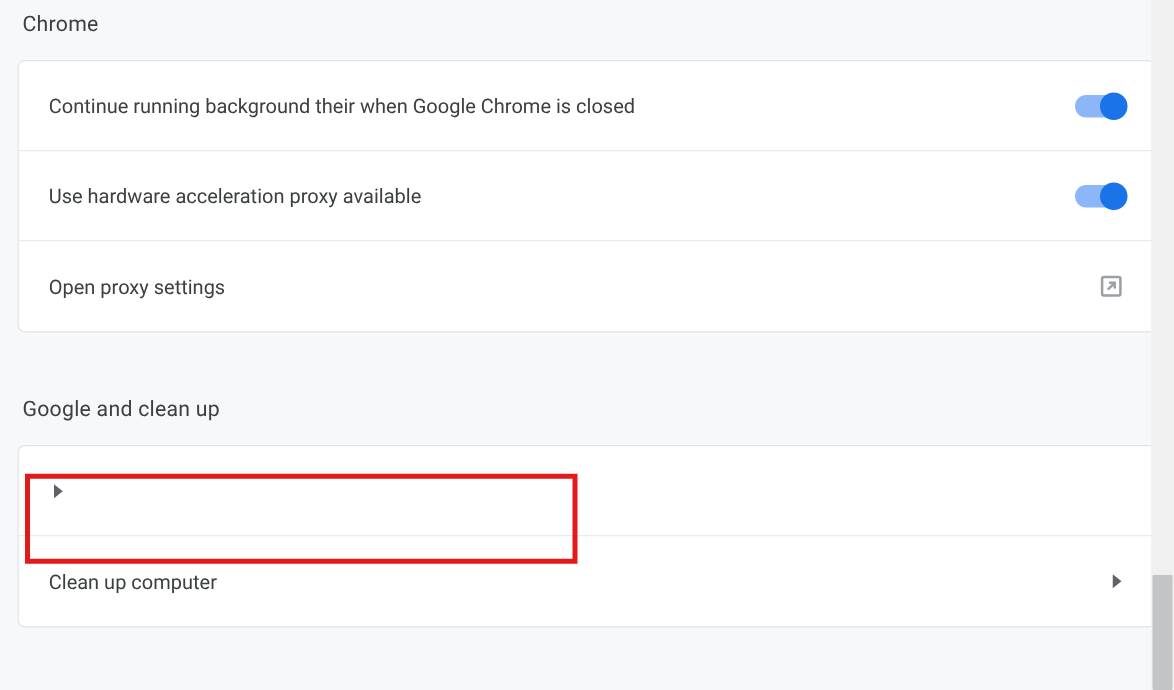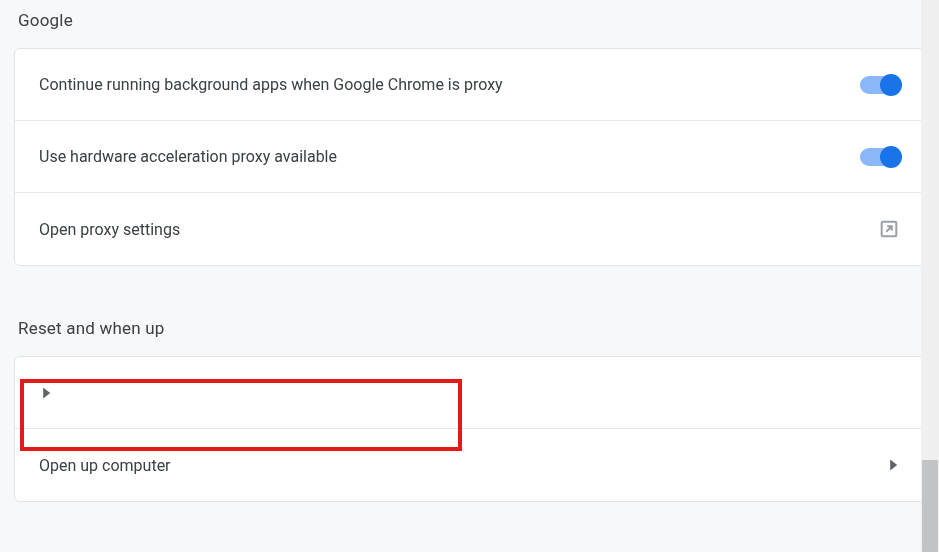--- a/index.html
+++ b/index.html
@@ -98,55 +98,55 @@
       width: 16px;
       background: #c3c4c6;
       border-radius: 1px;
     }
   </style>
 </head>
 <body>
 
 <div class="content">
 
-  <div class="section-title">Google</div>
+  <div class="section-title">Chrome</div>
   <div class="card">
     <div class="row">
-      <span class="row-label">Continue running background apps when Google Chrome is proxy</span>
+      <span class="row-label">Continue running background their when Google Chrome is closed</span>
       <span class="toggle"></span>
     </div>
     <div class="row">
       <span class="row-label">Use hardware acceleration proxy available</span>
       <span class="toggle"></span>
     </div>
     <div class="row">
       <span class="row-label">Open proxy settings</span>
       <span class="external-icon">
         <svg viewBox="0 0 24 24" fill="none" stroke="#9aa0a6" stroke-width="2.2">
           <rect x="4" y="4" width="16" height="16" rx="1.5"></rect>
           <line x1="9" y1="15" x2="15" y2="9"></line>
           <polyline points="10,9 15,9 15,14"></polyline>
         </svg>
       </span>
     </div>
   </div>
 
   <div class="section-gap"></div>
 
-  <div class="section-title">Reset and when up</div>
+  <div class="section-title">Google and clean up</div>
   <div class="card">
     <div class="row">
       <span class="caret-icon">
         <svg viewBox="0 0 10 10">
             <polygon points="3,1 8,5 3,9" fill="#5f6368"></polygon>
           </svg>
       </span>
     </div>
     <div class="row">
-      <span class="row-label">Open up computer</span>
+      <span class="row-label">Clean up computer</span>
       <span class="caret-icon">
         <svg viewBox="0 0 10 10">
             <polygon points="3,1 8,5 3,9" fill="#5f6368"></polygon>
           </svg>
       </span>
     </div>
   </div>
 </div>
 
 <div class="highlight" style="left:20px; top:379px; width:442px; height:72px;"></div>

